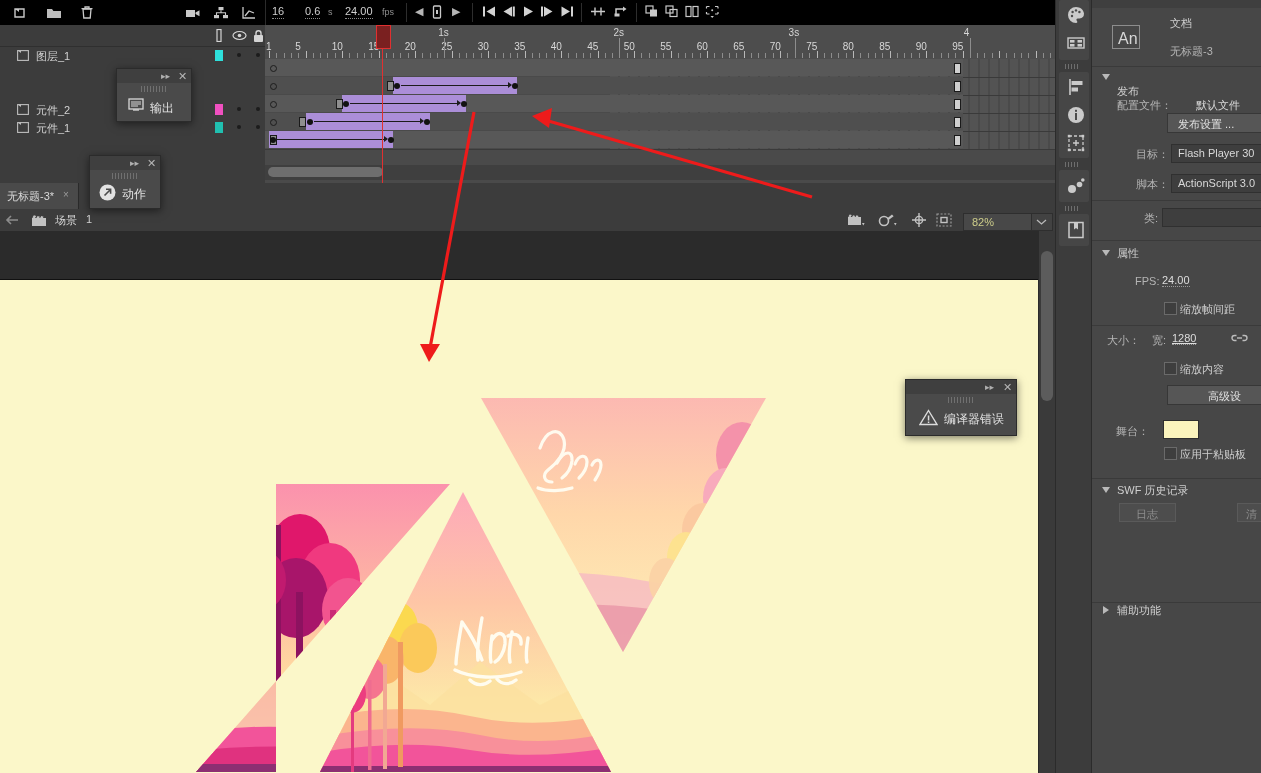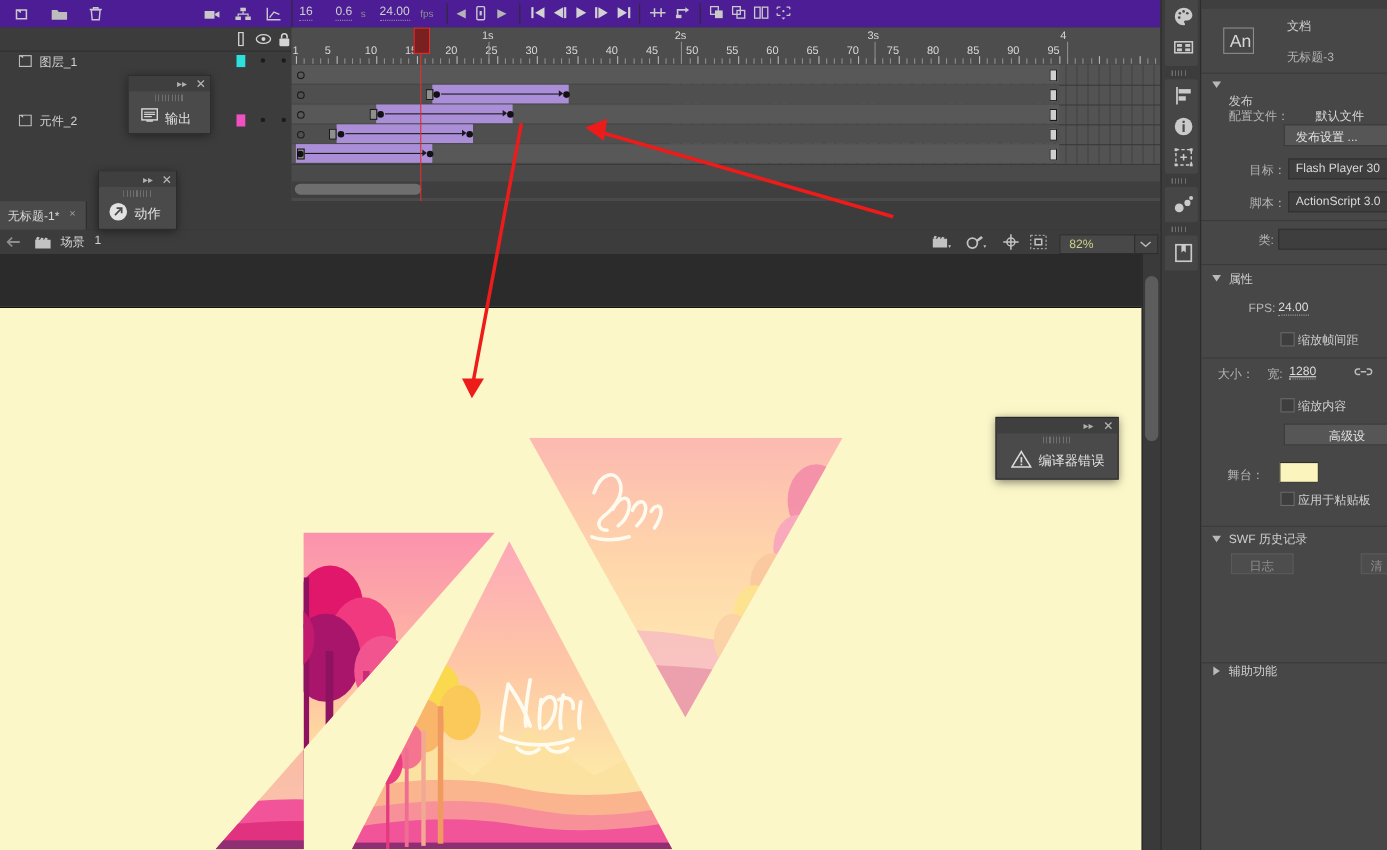--- a/index.html
+++ b/index.html
@@ -5,21 +5,21 @@
   html,body{margin:0;padding:0;background:#3c3c3c;}
   body{
     width:1261px;height:773px;overflow:hidden;position:relative;
     font-family:"Liberation Sans","DejaVu Sans",sans-serif;
     font-size:11px;color:#c8c8c8;
     -webkit-font-smoothing:antialiased;
   }
   .abs{position:absolute;}
 
   
-  #tl-toolbar{left:0;top:0;width:1055px;height:25px;background:#4c1d95;border-bottom:1px solid #2d2d2d;}
+  #tl-toolbar{left:0;top:0;width:1055px;height:25px;background:#000000;border-bottom:1px solid #2d2d2d;}
   .tb-ico{position:absolute;top:4px;width:18px;height:18px;cursor:pointer;}
   .tb-ico svg{display:block;}
   #tl-divider-v{position:absolute;left:265px;top:0;width:1px;height:25px;background:#2b2b2b;}
 
   .tl-num{position:absolute;top:5px;font-size:11px;color:#cfcfcf;border-bottom:1px dotted #8a8a8a;padding-bottom:1px;cursor:text;}
   .tl-unit{position:absolute;top:7px;font-size:9px;color:#8e8e8e;}
 
   
   .pb{position:absolute;top:5px;cursor:pointer;}
   .sep{position:absolute;top:3px;width:1px;height:19px;background:#2d2d2d;}
@@ -282,20 +282,30 @@
       <span class="dot d1"></span>
       <span class="dot d2"></span>
     </div>
     <div class="layer-row" style="top: 75px;">
       <span class="lico"><svg width="12" height="11" viewBox="0 0 12 11">
           <rect x="0.6" y="0.6" width="10.8" height="9.8" fill="none" stroke="#bdbdbd" stroke-width="1.1"></rect>
           <path d="M0.6 0.6 L4 0.6 L4 3" fill="#bdbdbd"></path>
         </svg></span>
       <span class="lname">元件_2</span>
       <span class="swatch" style="background:#f050c0"></span>
+      <span class="dot d1"></span>
+      <span class="dot d2"></span>
+    </div>
+    <div class="layer-row" style="top: 93px;">
+      <span class="lico"><svg width="12" height="11" viewBox="0 0 12 11">
+          <rect x="0.6" y="0.6" width="10.8" height="9.8" fill="none" stroke="#bdbdbd" stroke-width="1.1"></rect>
+          <path d="M0.6 0.6 L4 0.6 L4 3" fill="#bdbdbd"></path>
+        </svg></span>
+      <span class="lname">元件_1</span>
+      <span class="swatch" style="background:#20c0b0"></span>
       <span class="dot d1"></span>
       <span class="dot d2"></span>
     </div>
   </div>
 
 <div id="frames-wrap">
   <div id="ruler">
       <span class="fr-lbl" style="left: 1px;">1</span>
       <span class="fr-lbl" style="left: 30.2px;">5</span>
       <span class="fr-lbl" style="left: 66.7px;">10</span>
@@ -484,21 +494,21 @@
       <div class="arrowhead" style="left: 118.8px;"></div>
       <div class="kf" style="left: 122.8px;"></div>
       <div class="endmark" style="left: 689.2px;"></div>
     </div>
     <div id="playhead" style="left: 116.5px;"></div>
     <div id="playhead-cap" style="left: 110.5px;"></div>
   </div>
 
 <div id="tabbar" class="abs">
   <div id="doctab">
-    <span class="t">无标题-1*</span>
+    <span class="t">无标题-3*</span>
     <span class="x">×</span>
   </div>
 </div>
 
 <div id="editbar" class="abs">
   <div class="eb-ico" style="left:4px;">
     <svg width="16" height="16" viewBox="0 0 16 16">
         <path d="M14 8H3M7 4L3 8l4 4" fill="none" stroke="#8d8d8d" stroke-width="1.6"></path>
       </svg>
   </div>

